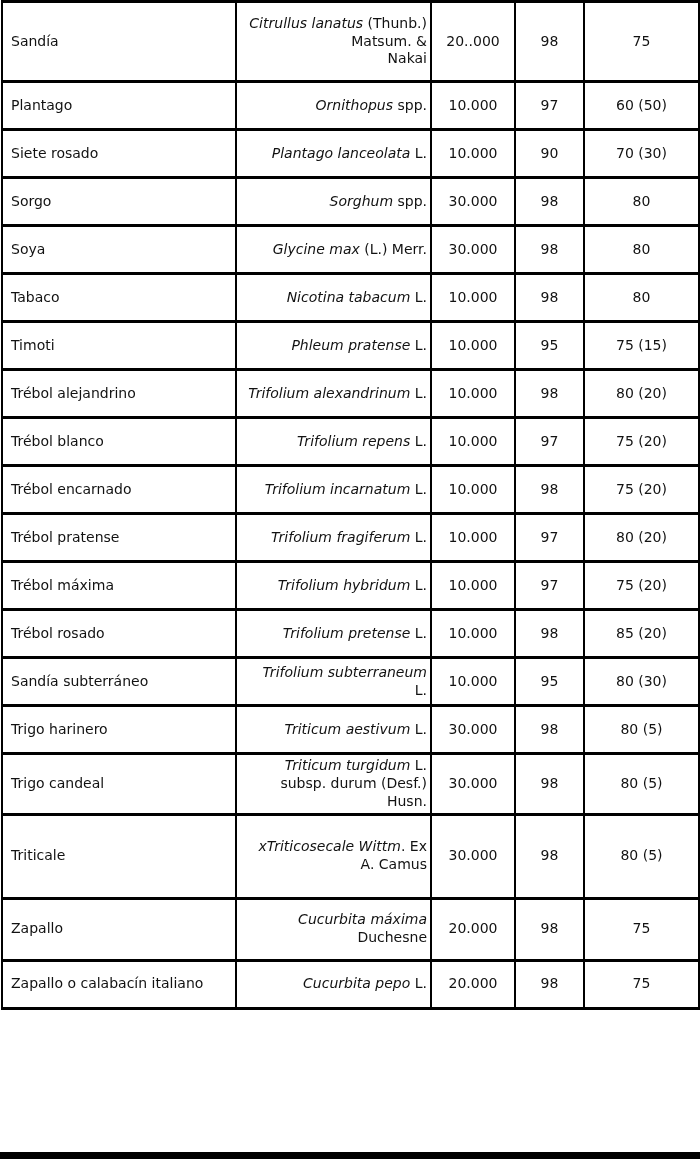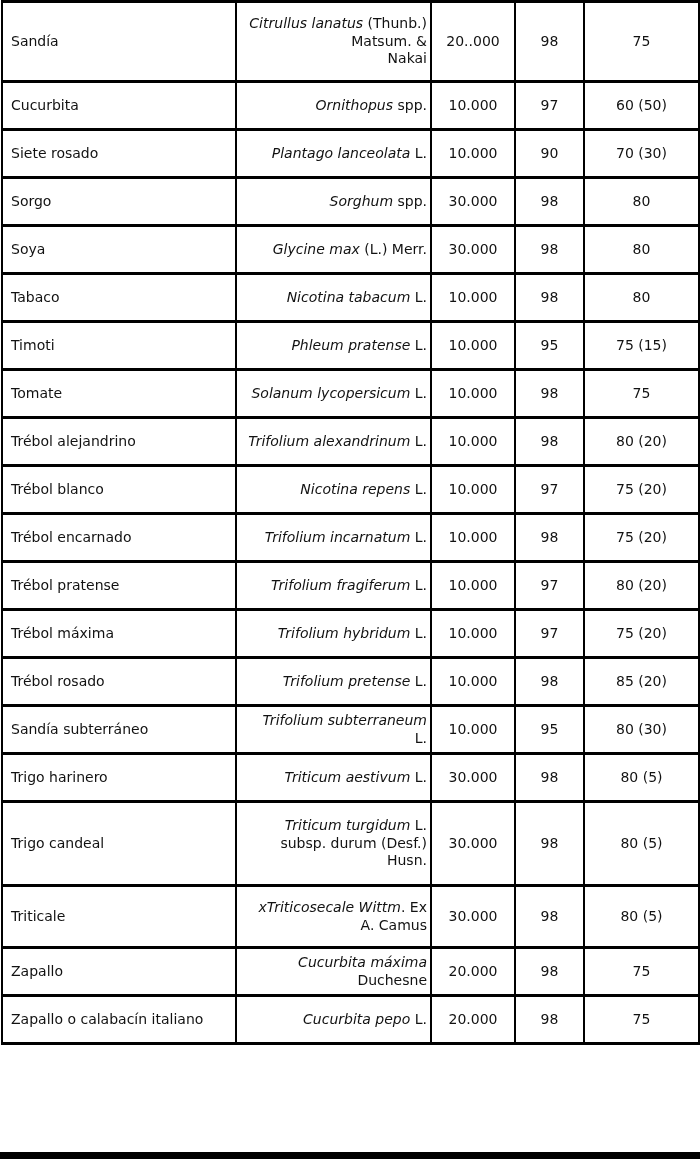--- a/index.html
+++ b/index.html
@@ -88,21 +88,21 @@
         <tr>
           <td class="c1">Sandía</td>
           <td class="c2"><span class="it">Citrullus lanatus</span><span class="rm"> (Thunb.)
 Matsum. &amp;
 Nakai</span></td>
           <td class="num c3">20..000</td>
           <td class="num c4">98</td>
           <td class="num c5">75</td>
         </tr>
         <tr>
-          <td class="c1">Cucurbita</td>
+          <td class="c1">Plantago</td>
           <td class="c2"><span class="it">Ornithopus</span><span class="rm"> spp.</span></td>
           <td class="num c3">10.000</td>
           <td class="num c4">97</td>
           <td class="num c5">60 (50)</td>
         </tr>
         <tr>
           <td class="c1">Siete rosado</td>
           <td class="c2"><span class="it">Plantago lanceolata</span><span class="rm"> L.</span></td>
           <td class="num c3">10.000</td>
           <td class="num c4">90</td>
@@ -130,36 +130,29 @@
           <td class="num c5">80</td>
         </tr>
         <tr>
           <td class="c1">Timoti</td>
           <td class="c2"><span class="it">Phleum pratense</span><span class="rm"> L.</span></td>
           <td class="num c3">10.000</td>
           <td class="num c4">95</td>
           <td class="num c5">75 (15)</td>
         </tr>
         <tr>
-          <td class="c1">Tomate</td>
-          <td class="c2"><span class="it">Solanum lycopersicum</span><span class="rm"> L.</span></td>
-          <td class="num c3">10.000</td>
-          <td class="num c4">98</td>
-          <td class="num c5">75</td>
-        </tr>
-        <tr>
           <td class="c1">Trébol alejandrino</td>
           <td class="c2"><span class="it">Trifolium alexandrinum</span><span class="rm"> L.</span></td>
           <td class="num c3">10.000</td>
           <td class="num c4">98</td>
           <td class="num c5">80 (20)</td>
         </tr>
         <tr>
           <td class="c1">Trébol blanco</td>
-          <td class="c2"><span class="it">Nicotina repens</span><span class="rm"> L.</span></td>
+          <td class="c2"><span class="it">Trifolium repens</span><span class="rm"> L.</span></td>
           <td class="num c3">10.000</td>
           <td class="num c4">97</td>
           <td class="num c5">75 (20)</td>
         </tr>
         <tr>
           <td class="c1">Trébol encarnado</td>
           <td class="c2"><span class="it">Trifolium incarnatum</span><span class="rm"> L.</span></td>
           <td class="num c3">10.000</td>
           <td class="num c4">98</td>
           <td class="num c5">75 (20)</td>

